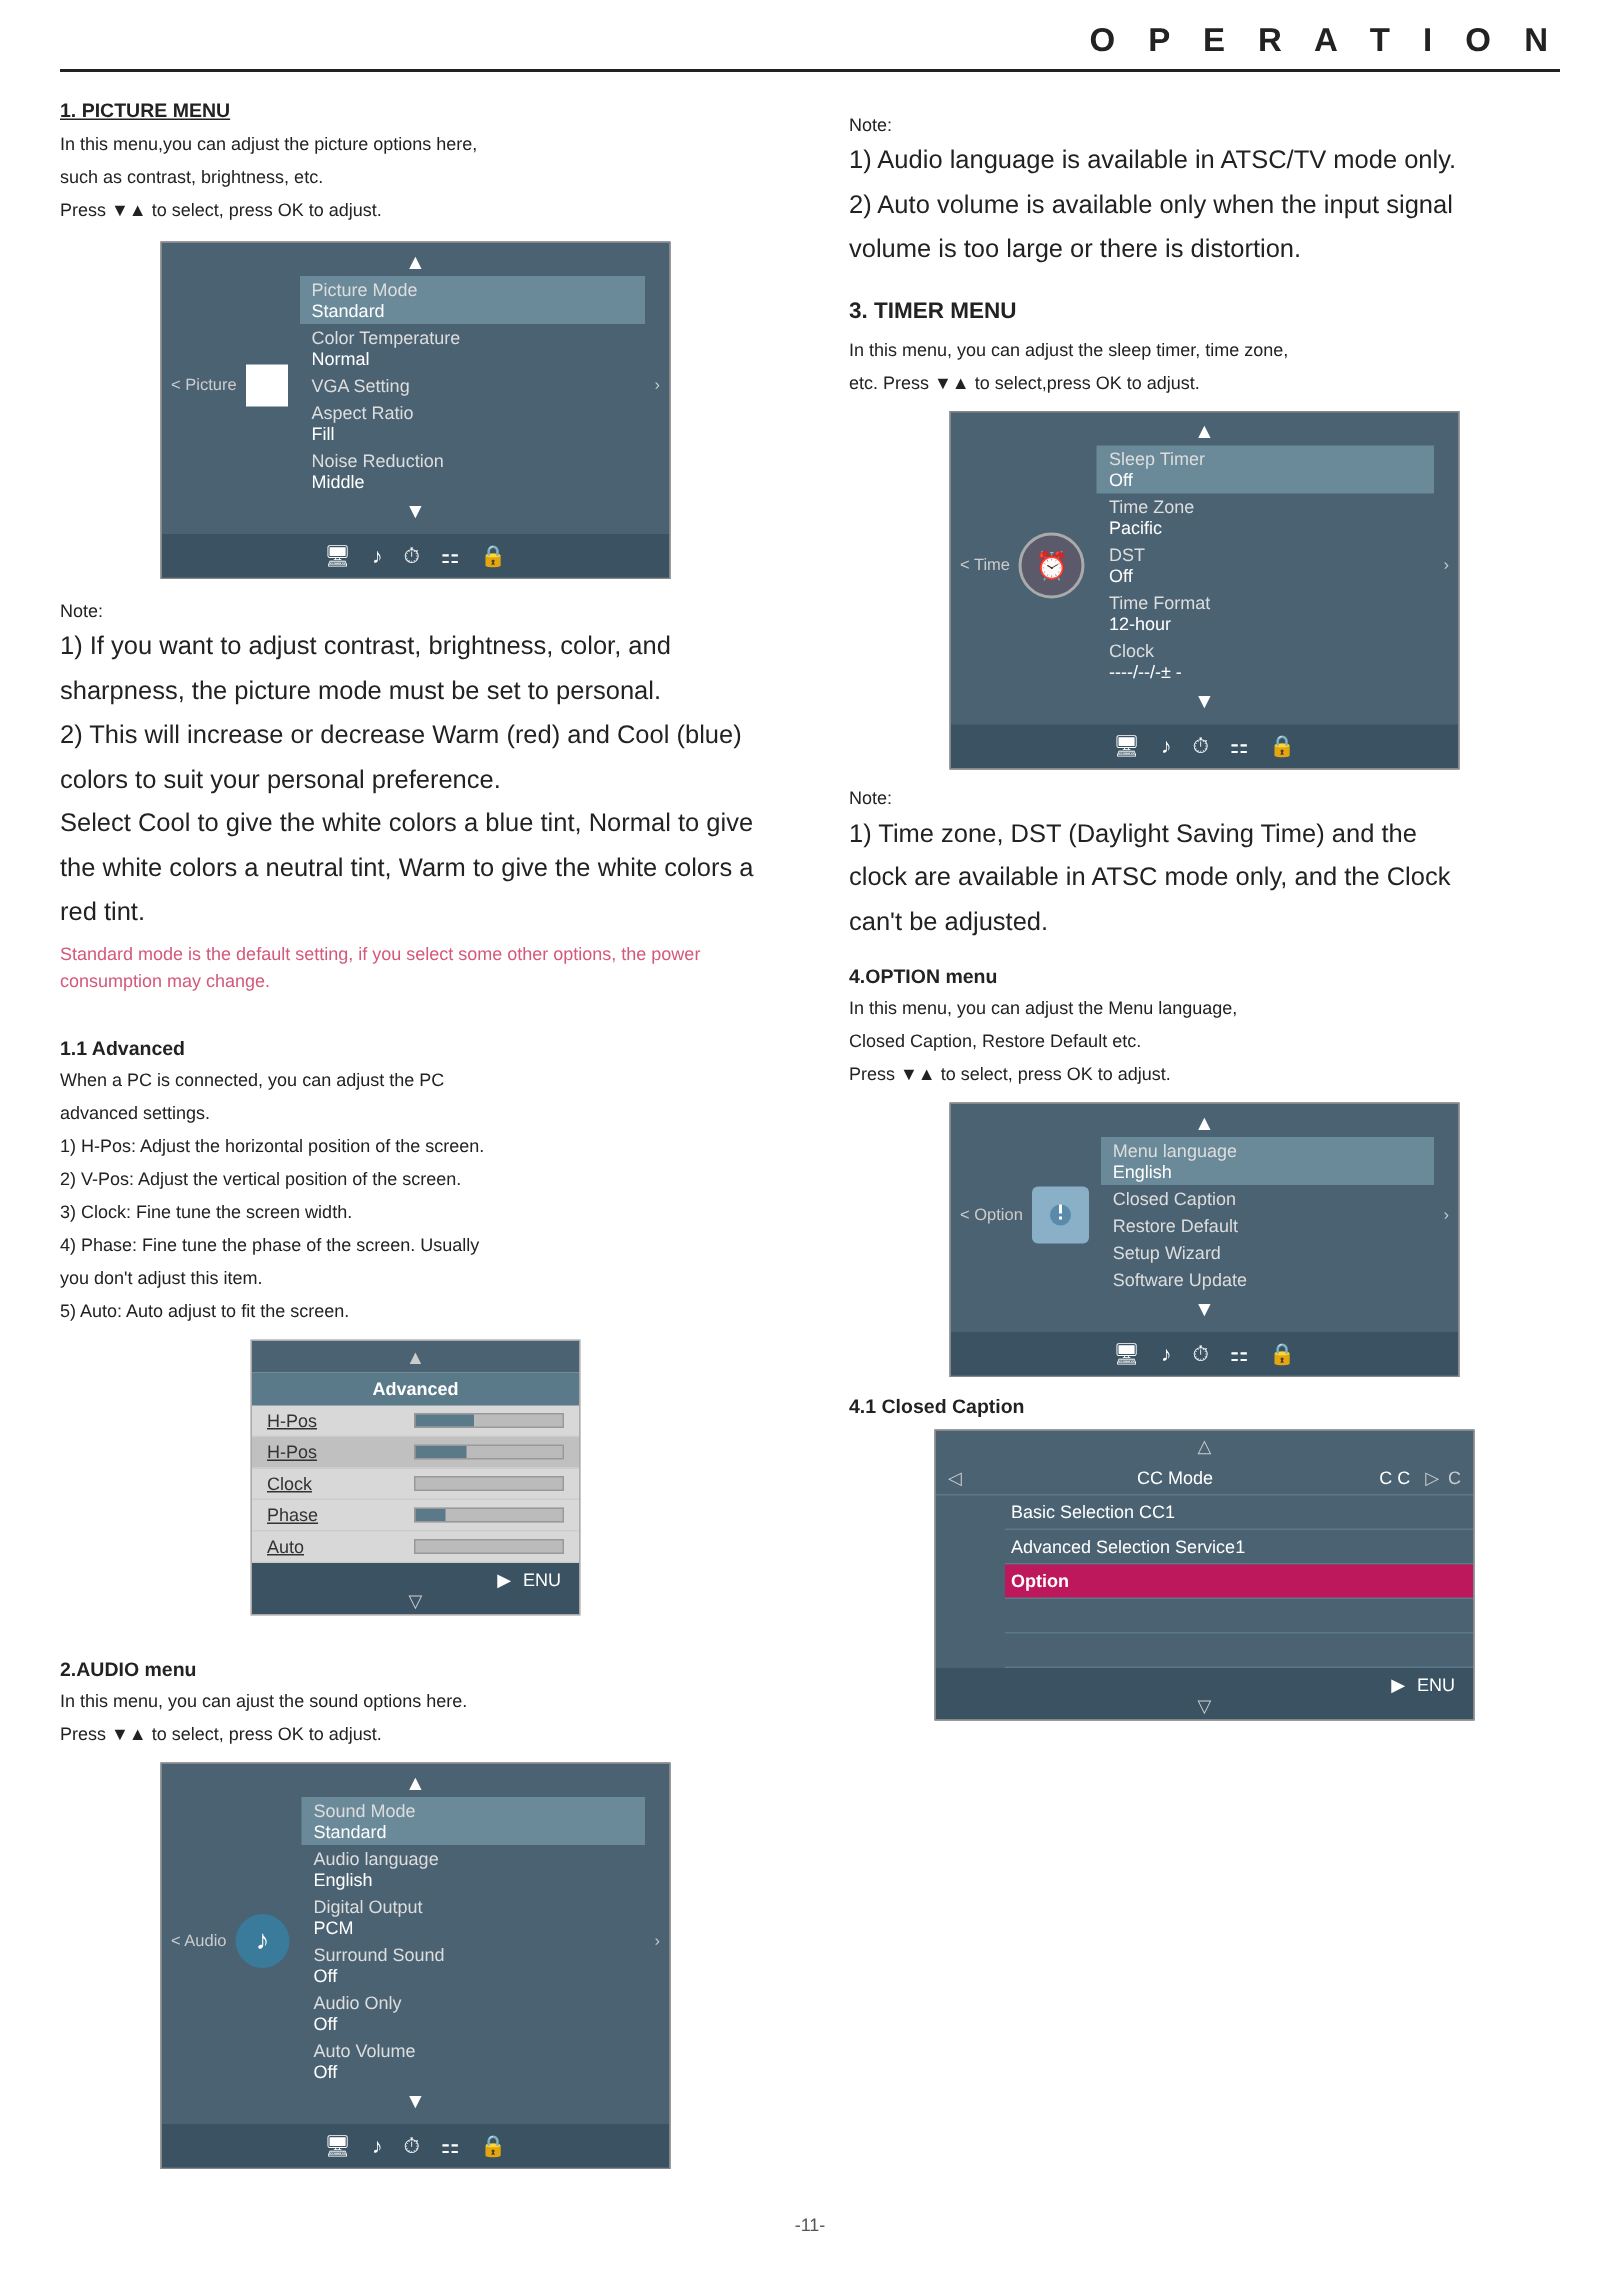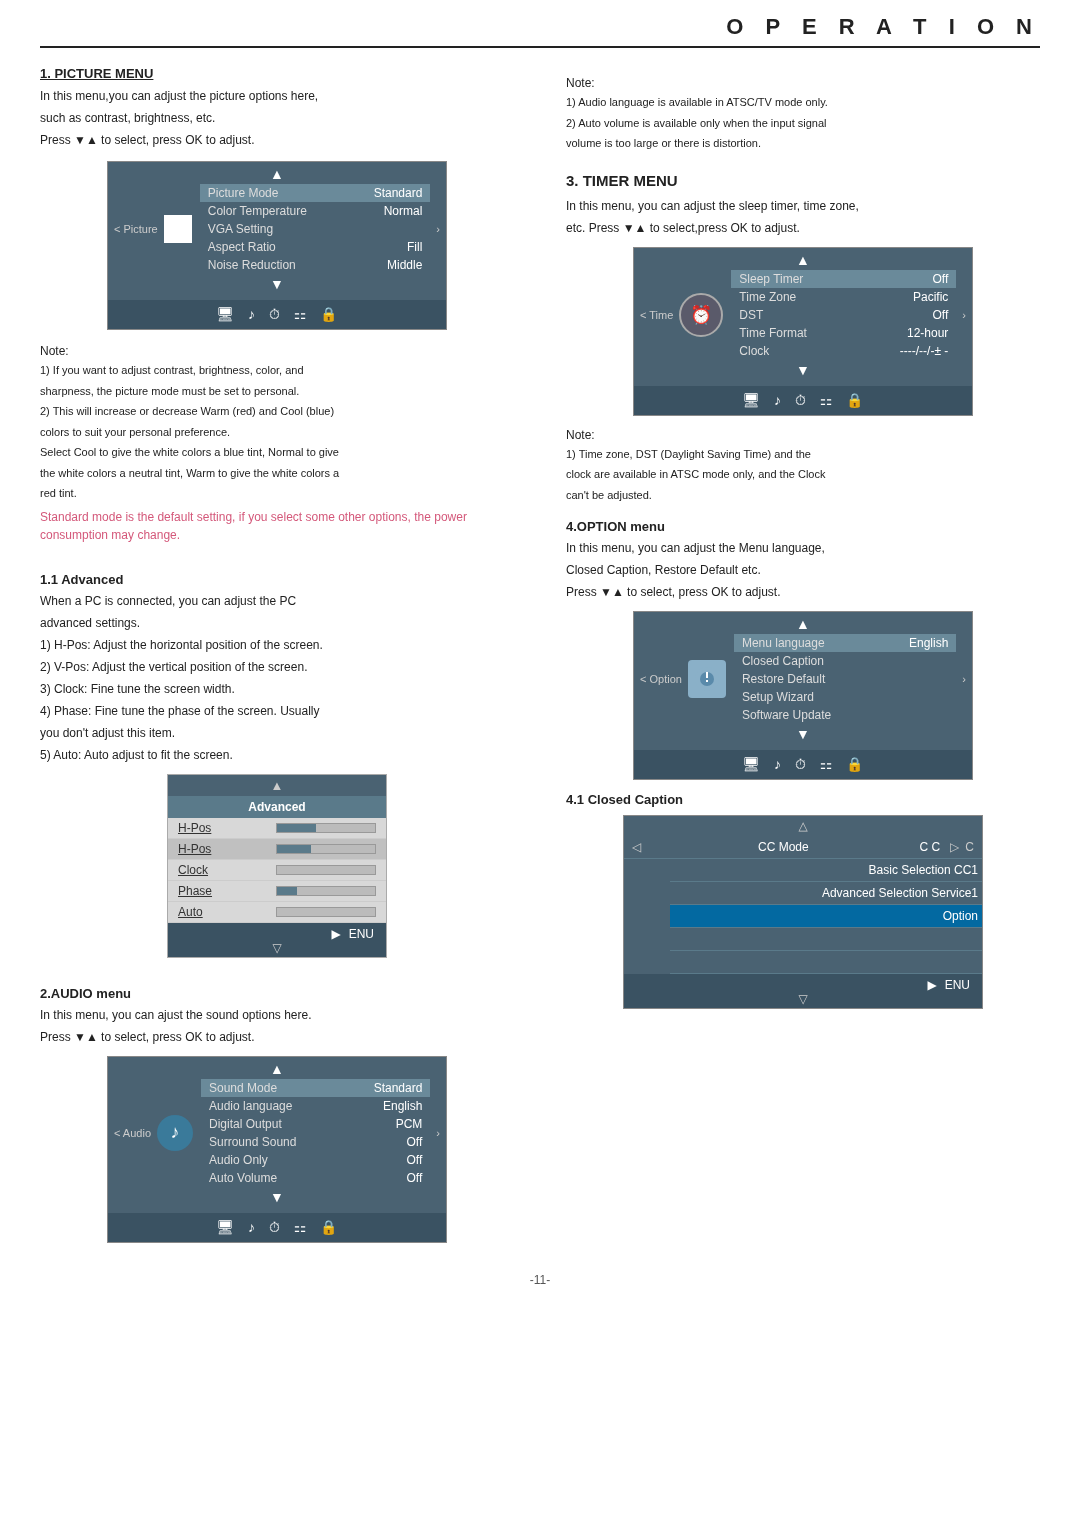--- a/index.html
+++ b/index.html
@@ -71,21 +71,21 @@
       margin-bottom: 4px;
     }
 
     .note-label {
       font-size: 12px;
       margin-top: 8px;
       margin-bottom: 2px;
     }
 
     .note-text {
-      font-size: 11px;
+      font-size: 17px;
       line-height: 1.5;
     }
 
     .pink-text {
       color: #d4587a;
       font-size: 12px;
       line-height: 1.5;
       margin-top: 6px;
       margin-bottom: 6px;
     }
@@ -102,20 +102,21 @@
       color: #fff;
       font-size: 14px;
       padding: 2px 0 4px 0;
     }
 
     .menu-row {
       display: flex;
       justify-content: space-between;
       padding: 2px 8px;
       font-size: 12px;
+      flex-direction: column;
     }
 
     .menu-row.highlighted {
       background: #6a8a9a;
     }
 
     .menu-row-label {
       color: #ddd;
     }
 
@@ -275,28 +276,29 @@
     .cc-mode-label {
       flex: 1;
       text-align: center;
     }
 
     .cc-mode-value {
       margin-right: 10px;
     }
 
     .cc-row {
-      text-align: right;
+      text-align: left;
       padding: 4px;
       border-bottom: 1px solid #5a7a8a;
       margin-left: 46px;
     }
 
     .cc-row.selected {
-      background: #0369a1;
+      background: #be185d;
+      font-weight: bold;
     }
 
     .page-num {
       text-align: center;
       color: #555;
       font-size: 12px;
       margin-top: 20px;
     }
 
     .menu-content-area {

